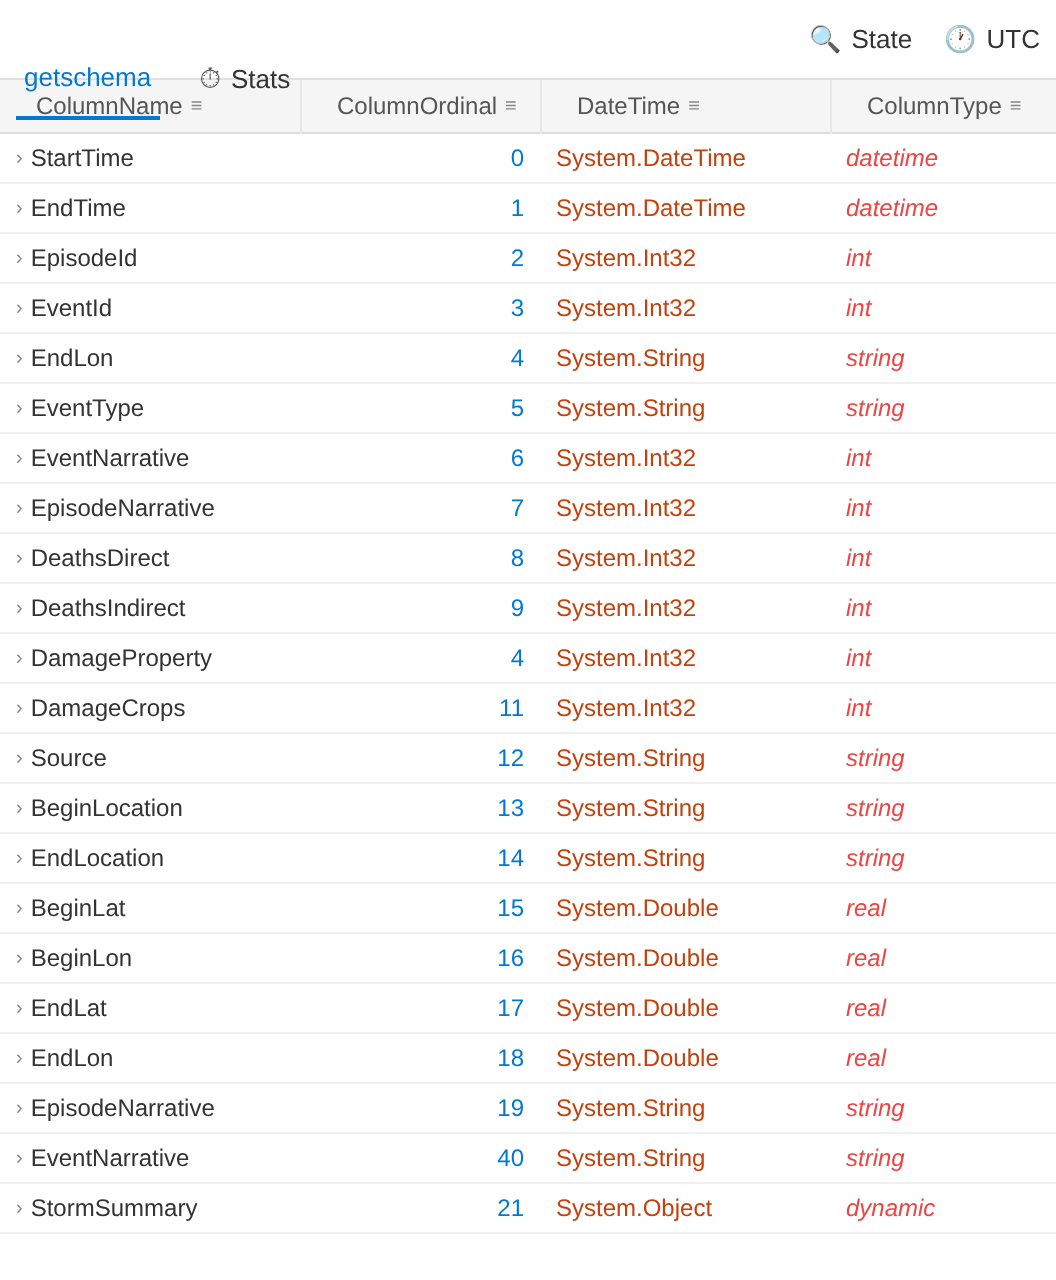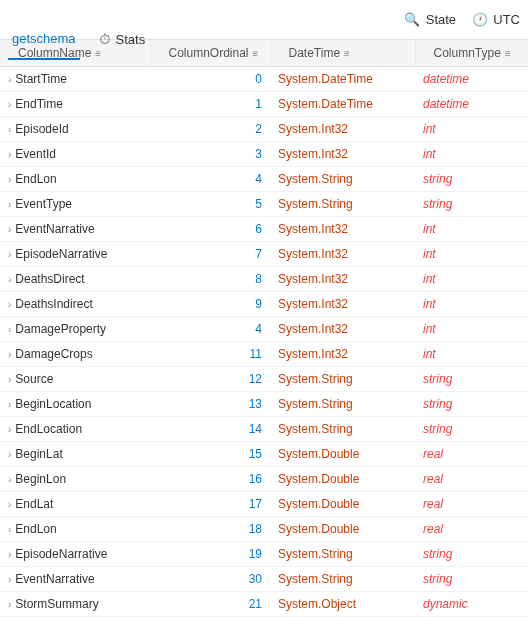--- a/index.html
+++ b/index.html
@@ -429,21 +429,21 @@
           <td class="datatype-cell">System.String</td>
           <td class="coltype-cell">string</td>
         </tr>
         <tr>
           <td>
             <div class="expand-cell">
               <span class="expand-arrow">›</span>
               <span>EventNarrative</span>
             </div>
           </td>
-          <td class="ordinal-cell">30</td>
+          <td class="ordinal-cell">40</td>
           <td class="datatype-cell">System.String</td>
           <td class="coltype-cell">string</td>
         </tr>
         <tr>
           <td>
             <div class="expand-cell">
               <span class="expand-arrow">›</span>
               <span>StormSummary</span>
             </div>
           </td>

